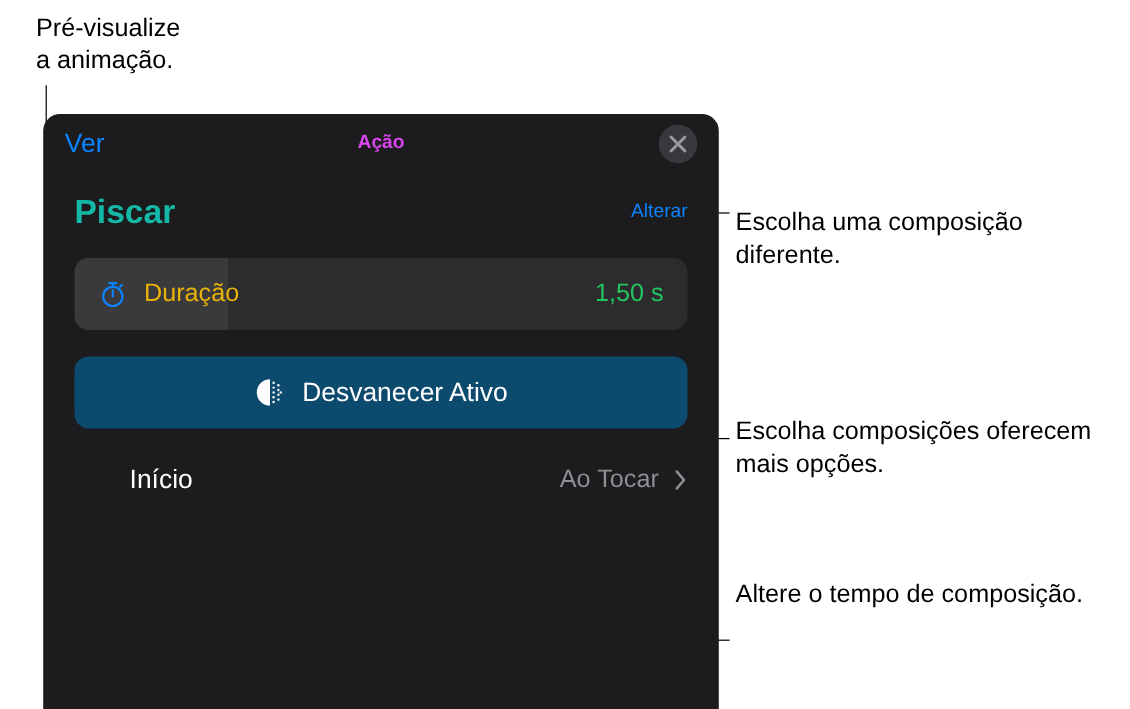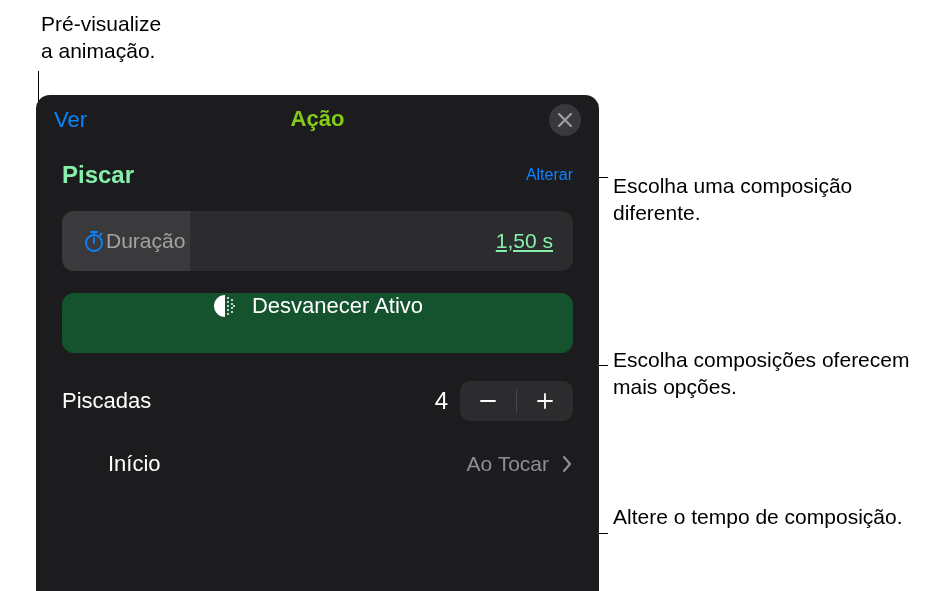--- a/index.html
+++ b/index.html
@@ -41,22 +41,22 @@
     justify-content: center;
   }
   .panel-header .ver {
     position: absolute;
     left: 18px;
     top: 12px;
     color: #0a84ff;
     font-size: 22px;
   }
   .panel-header .title {
-    color: #84cc16;
-    font-size: 22px;
+    color: #d946ef;
+    font-size: 16px;
     font-weight: 600;
   }
   .panel-header .close {
     position: absolute;
     right: 18px;
     top: 9px;
     width: 32px;
     height: 32px;
     border-radius: 50%;
     background: #39393d;
@@ -66,23 +66,23 @@
   }
   .panel-header .close svg { width: 14px; height: 14px; }
 
   .row-section {
     display: flex;
     justify-content: space-between;
     align-items: center;
     padding: 18px 26px 22px 26px;
   }
   .row-section .name {
-    font-size: 24px;
+    font-size: 28px;
     font-weight: 600;
-    color: #86efac;
+    color: #14b8a6;
   }
   .row-section .alter {
     font-size: 16px;
     color: #0a84ff;
   }
 
   .duration-row {
     margin: 0 26px;
     height: 60px;
     background: #2c2c2e;
@@ -101,36 +101,37 @@
   .duration-row .content {
     position: relative;
     display: flex;
     justify-content: space-between;
     align-items: center;
     width: 100%;
     padding: 0 20px;
   }
   .duration-row .left {
     display: flex;
-    color: #a3a3a3;
+    gap: 14px;
+    color: #eab308;
     font-size: 21px;
   }
   .duration-row .val {
-    color: #86efac;
+    color: #22c55e;
     font-size: 21px;
-    text-decoration: underline;
   }
   .stopwatch-icon { width: 24px; height: 24px; }
 
   .fade-btn {
     margin: 22px 26px 0 26px;
     height: 60px;
-    background: #14532d;
+    background: #0c4a6e;
     border-radius: 12px;
     display: flex;
+    align-items: center;
     justify-content: center;
     gap: 14px;
     color: #fff;
     font-size: 22px;
     font-weight: 500;
   }
   .fade-icon { width: 26px; height: 26px; }
 
   .blinks-row {
     margin: 28px 26px 0 26px;
@@ -216,31 +217,31 @@
   }
   .connector-v {
     position: absolute;
     background: #000;
     width: 1px;
   }
 </style>
 </head>
 <body>
 
-<div class="callout" style="left:41px; top:10px; white-space:pre-line;">Pré-visualize
+<div class="callout" style="left:30px; top:10px; white-space:pre-line;">Pré-visualize
 a animação.</div>
 <div class="connector-v" style="left:38px; top:71px; height:36px;"></div>
 
 <div class="callout" style="left:613px; top:172px; width:310px;">Escolha uma composição diferente.</div>
 <div class="connector" style="left:556px; top:177px; width:52px;"></div>
 
 <div class="callout" style="left:613px; top:346px; width:320px;">Escolha composições oferecem mais opções.</div>
 <div class="connector" style="left:575px; top:365px; width:33px;"></div>
 
-<div class="callout" style="left:613px; top:503px; width:310px;">Altere o tempo de composição.</div>
+<div class="callout" style="left:613px; top:482px; width:310px;">Altere o tempo de composição.</div>
 <div class="connector" style="left:561px; top:533px; width:47px;"></div>
 
 <div class="panel">
 
   <div class="panel-header">
     <span class="ver">Ver</span>
     <span class="title">Ação</span>
     <span class="close">
       <svg viewBox="0 0 14 14">
         <path d="M1 1 L13 13 M13 1 L1 13" stroke="#9a9aa0" stroke-width="2.4" stroke-linecap="round" fill="none"></path>
@@ -287,39 +288,20 @@
           <circle cx="22" cy="13" r="1"></circle>
         <circle cx="16" cy="17" r="1"></circle>
           <circle cx="20" cy="15" r="1"></circle>
         <circle cx="16" cy="21" r="1"></circle>
           <circle cx="20" cy="19" r="1"></circle>
       </g>
     </svg>
     <span>Desvanecer Ativo</span>
   </div>
 
-  <div class="blinks-row">
-    <span class="label">Piscadas</span>
-    <div class="controls">
-      <span class="value">4</span>
-      <div class="stepper">
-        <div class="btn">
-          <svg width="20" height="20" viewBox="0 0 20 20">
-            <path d="M3 10 L17 10" stroke="#fff" stroke-width="1.8" stroke-linecap="round"></path>
-          </svg>
-        </div>
-        <div class="sep"></div>
-        <div class="btn">
-          <svg width="20" height="20" viewBox="0 0 20 20">
-            <path d="M3 10 L17 10 M10 3 L10 17" stroke="#fff" stroke-width="1.8" stroke-linecap="round"></path>
-          </svg>
-        </div>
-      </div>
-    </div>
-  </div>
 
   <div class="start-row">
     <span class="label">Início</span>
     <div class="right">
       <span class="value">Ao Tocar</span>
       <svg class="chevron" viewBox="0 0 12 18">
         <path d="M3 2 L9 9 L3 16" stroke="#8e8e93" stroke-width="2.2" fill="none" stroke-linecap="round" stroke-linejoin="round"></path>
       </svg>
     </div>
   </div>

